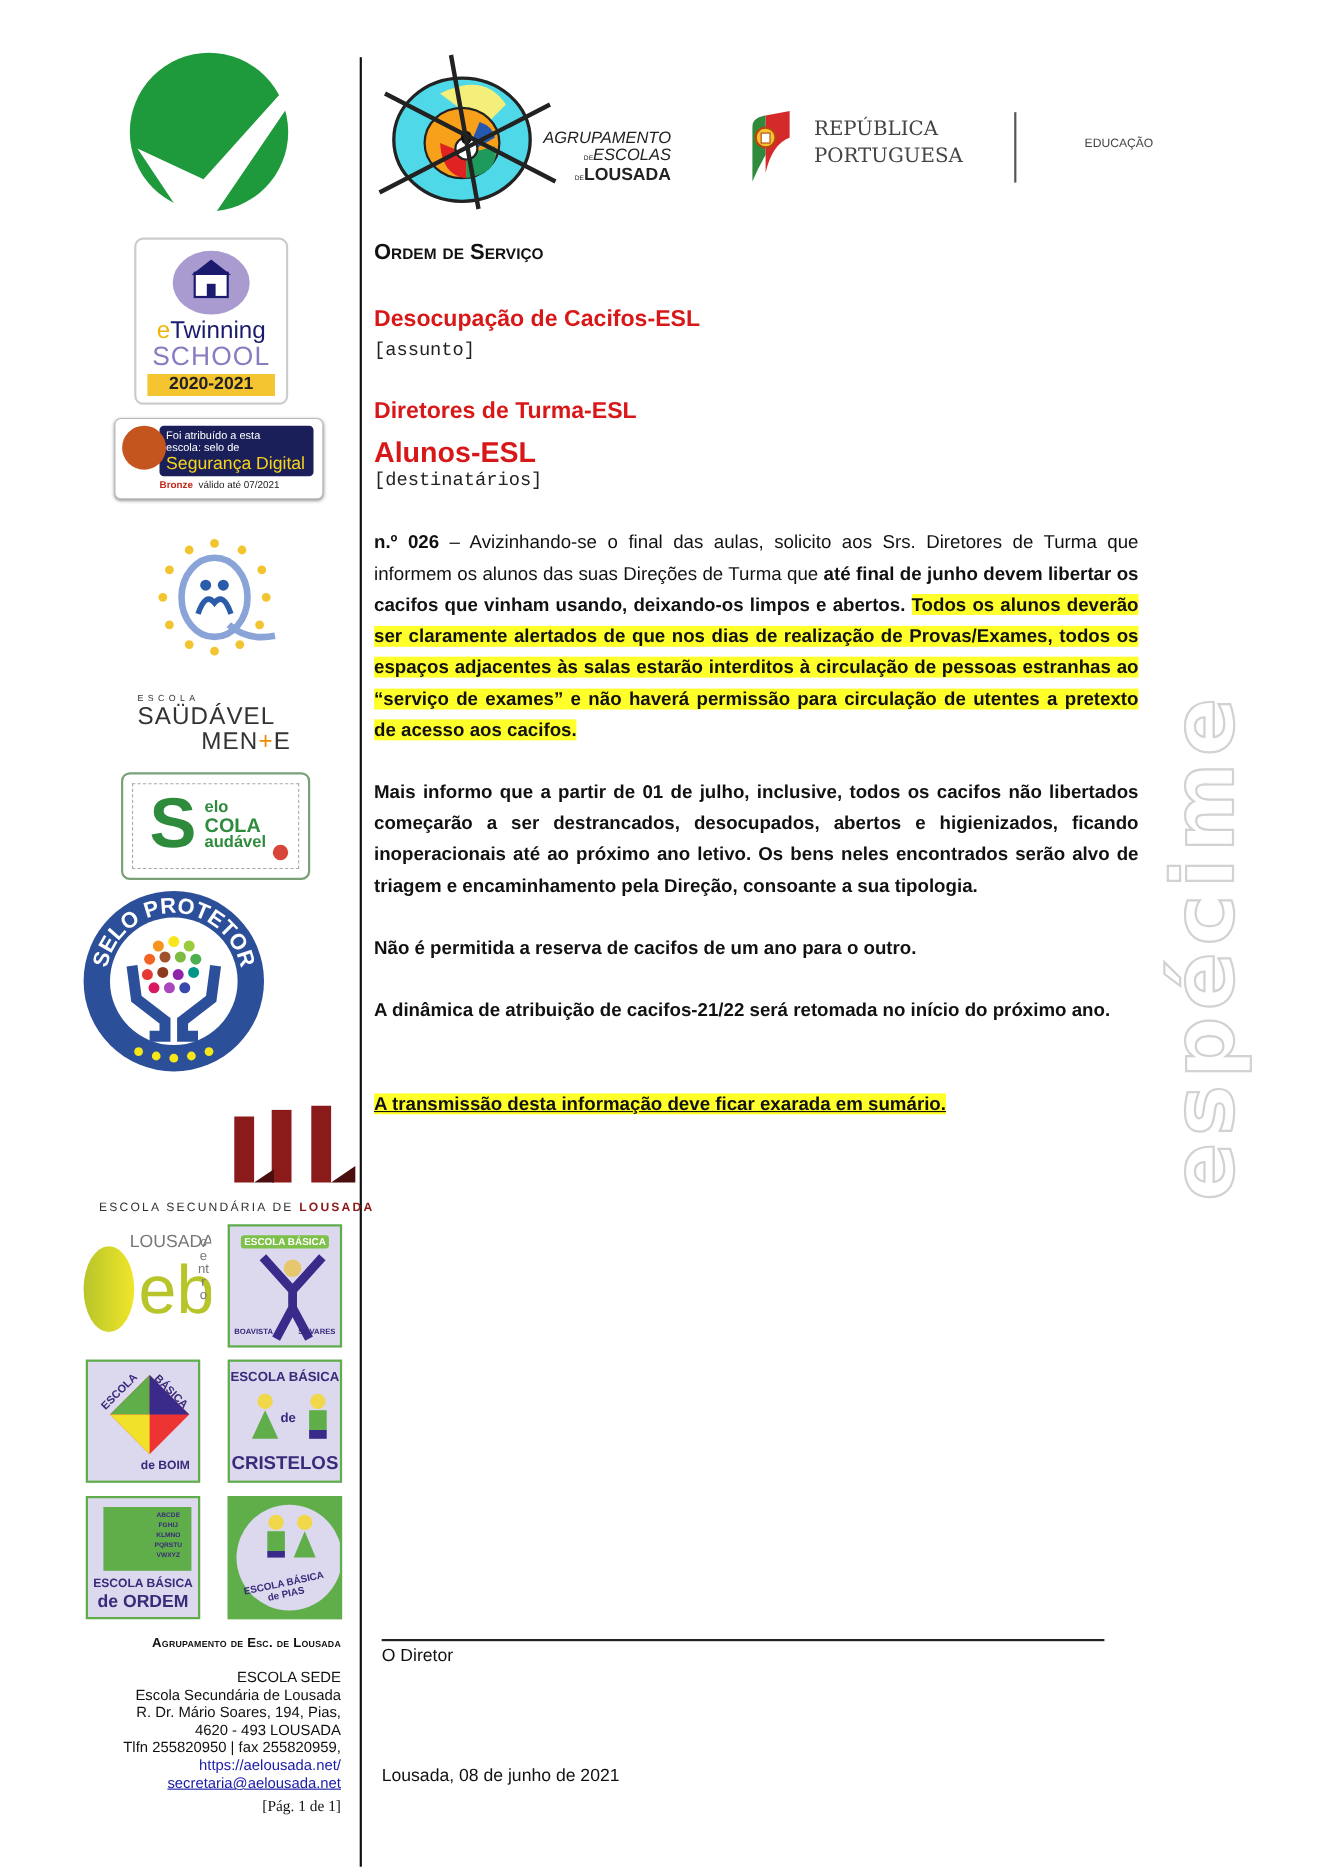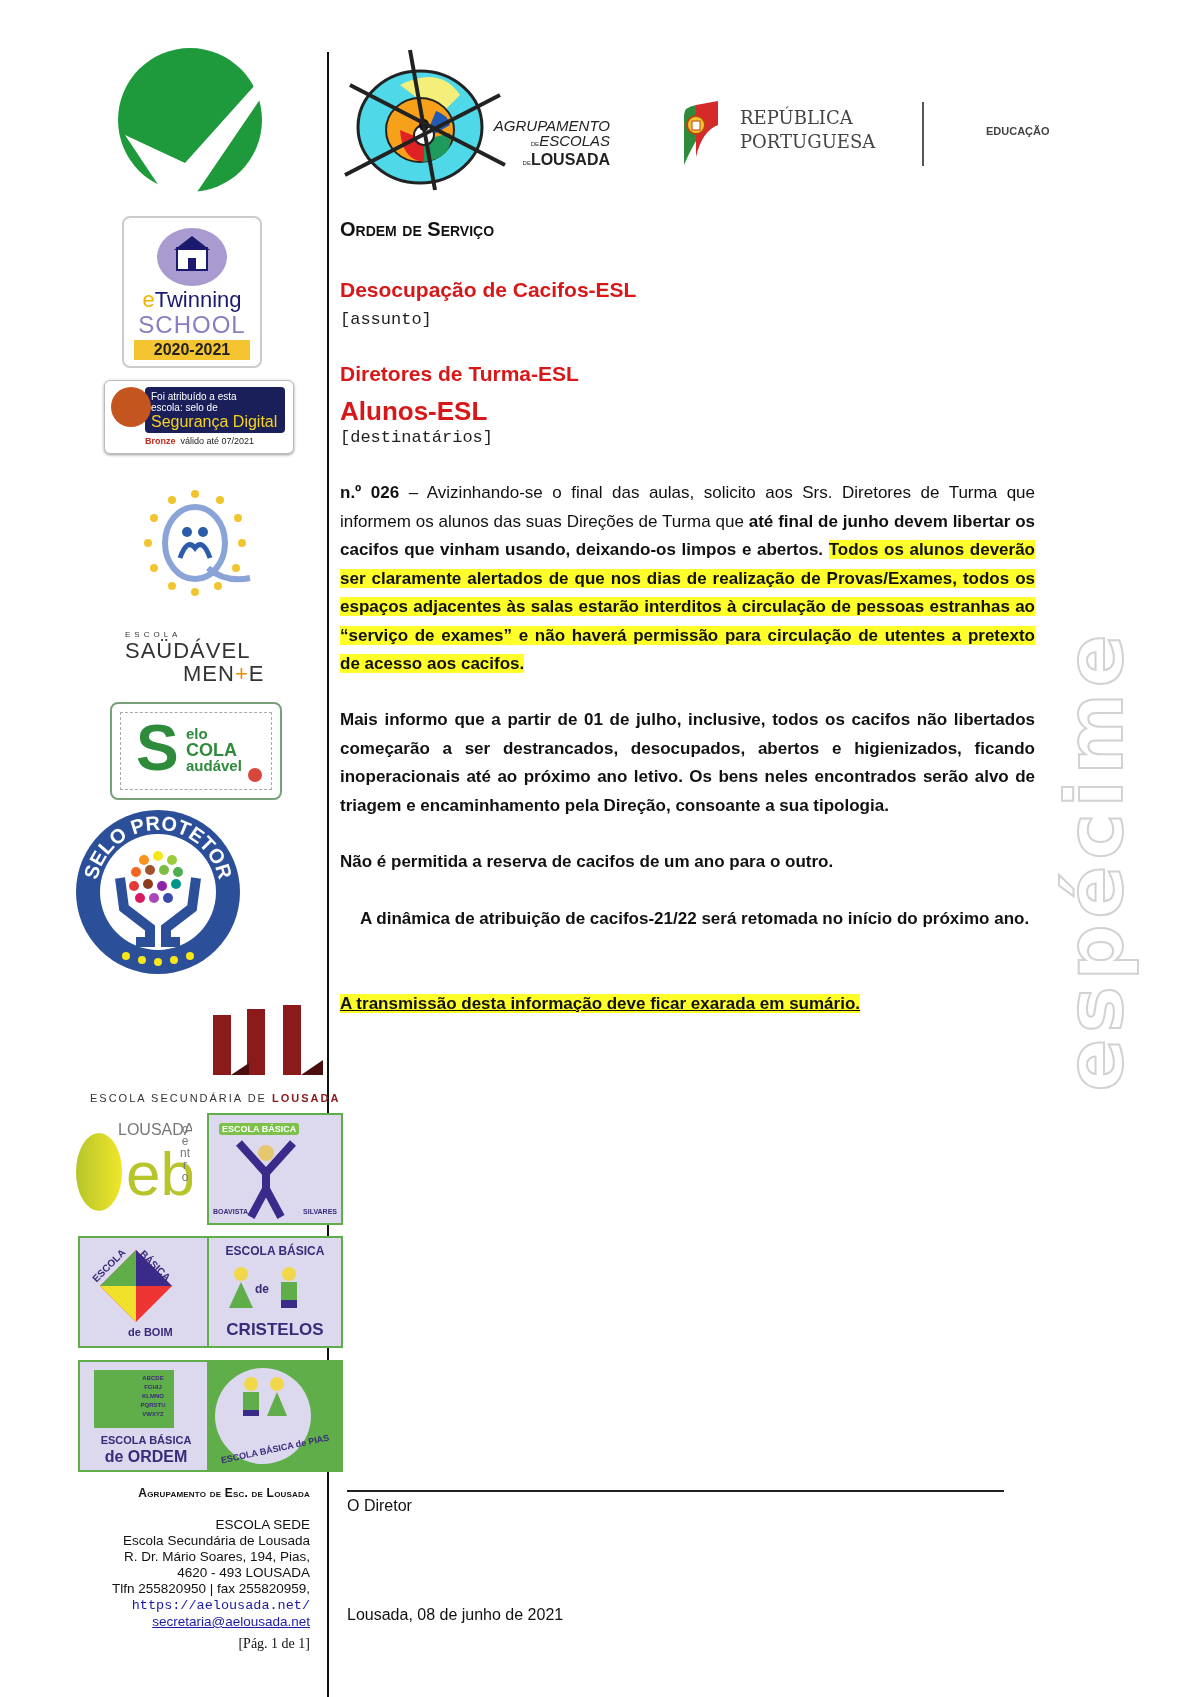--- a/index.html
+++ b/index.html
@@ -34,63 +34,63 @@
   .selo-escola .S { position:absolute; left:24px; top:12px; font-size:64px; font-weight:bold; color:#2e8b3c; line-height:64px; }
   .selo-escola .t { position:absolute; left:74px; top:22px; font-weight:bold; color:#2e8b3c; font-size:15px; line-height:16px; }
   .selo-escola .t .big { font-size:18px; }
   .selo-escola .monkey { position:absolute; right:18px; bottom:16px; width:14px; height:14px; border-radius:50%; background:#d8453a; }
 
   .selo-protetor { left:74px; top:808px; width:168px; height:168px; }
   .esl-logo { left:205px; top:1005px; width:120px; height:80px; }
   .esl-caption { left:90px; top:1092px; font-size:11px; letter-spacing:2px; color:#333; white-space:nowrap; }
   .esl-caption b { color:#8b1a1a; }
 
-  .school-tile { position:absolute; width:136px; height:112px; box-sizing:border-box; border:2px solid #5fae4a; background:#dcd8ee; font-weight:bold; color:#3a2a7a; text-align:center; overflow:hidden; }
+  .school-tile { position:absolute; width:104px; height:112px; box-sizing:border-box; border:2px solid #5fae4a; background:#dcd8ee; font-weight:bold; color:#3a2a7a; text-align:center; overflow:hidden; }
   .tile-centro { left:74px; top:1113px; width:118px; border:none; background:#fff; }
   .tile-centro .ring { position:absolute; left:2px; top:20px; width:46px; height:78px; border-radius:50%; background:linear-gradient(90deg,#b7c52a,#f0e62a); }
   .tile-centro .lous { position:absolute; left:44px; top:8px; font-size:16px; color:#777; font-weight:normal; }
   .tile-centro .eb { position:absolute; left:52px; top:26px; font-size:62px; color:#b7c52a; font-weight:normal; line-height:70px; }
   .tile-centro .centro { position:absolute; right:2px; top:10px; font-size:12px; color:#777; font-weight:normal; width:10px; line-height:12px; word-break:break-all; }
   .tile-boavista { left:207px; top:1113px; }
   .tile-boim { left:78px; top:1236px; }
   .tile-cristelos { left:207px; top:1236px; }
   .tile-ordem { left:78px; top:1360px; }
   .tile-pias { left:207px; top:1360px; background:#5fae4a; }
   .tile-pias .circle { position:absolute; left:6px; top:6px; width:96px; height:96px; border-radius:50%; background:#dcd8ee; }
 
   .addr-block { left:80px; top:1485px; width:230px; text-align:right; font-size:13.5px; line-height:16px; color:#111; }
   .addr-block .agr { font-size:12px; font-weight:bold; font-variant:small-caps; letter-spacing:0.2px; margin-bottom:16px; }
   .addr-block a { color:#1a1aa8; text-decoration:underline; }
-  .addr-block .link1 { text-decoration:none;font-family:Liberation Mono, monospace; }
+  .addr-block .link1 { text-decoration:none; }
   .addr-block .page { font-family:"Liberation Serif", serif; font-size:14px; margin-top:6px; }
 
   
   .agr-logo { left:340px; top:45px; width:270px; height:150px; }
   .agr-text { left:480px; top:118px; text-align:right; font-style:italic; color:#222; font-size:15px; line-height:15px; width:130px; }
   .agr-text .big { font-style:normal; font-weight:bold; font-size:16px; }
   .agr-text .sm { font-size:6px; font-style:normal; }
   .rp-flag { left:682px; top:101px; width:36px; height:64px; }
   .rp-text { left:740px; top:106px; font-family:"DejaVu Serif", serif; font-size:18px; line-height:24px; color:#444; }
   .rp-sep { left:922px; top:102px; width:2px; height:64px; background:#555; }
-  .rp-edu { left:947px; top:125px; font-size:11px; font-weight:bold; color:#444;padding-left:39px; }
+  .rp-edu { left:947px; top:125px; font-size:11px; font-weight:normal; color:#444;padding-left:39px; }
 
   
   .main { left:340px; width:695px; font-family:"Liberation Sans", sans-serif; }
   .title { top:218px; font-size:20px; font-weight:bold; font-variant:small-caps; color:#111; }
   .subj { top:278px; font-size:21px; font-weight:bold; color:#d81818; }
   .tag { font-size:17px; color:#222;font-family:Liberation Mono, monospace; }
   .tag1 { top:310px; }
   .dest1 { top:362px; font-size:21px; font-weight:bold; color:#d81818; }
   .dest2 { top:396px; font-size:26px; font-weight:bold; color:#d81818; }
   .tag2 { top:428px; }
   .para { font-size:17px; line-height:28.5px; text-align:justify; color:#111; }
   .p1 { top:479px; }
   .p2 { top:706px; font-weight:bold; }
   .p3 { top:848px; font-weight:bold; }
-  .p4 { top:905px; font-weight:bold;margin-left:20px; }
+  .p4 { top:905px; font-weight:bold; }
   .p5 { top:990px; font-weight:bold; }
   .hl { background:#ffff2a; }
   .hl-u { background:#ffff2a; text-decoration:underline; }
   .b { font-weight:bold; }
 
   .sig-line { left:347px; top:1490px; width:657px; height:2px; background:#222; }
   .sig-label { left:347px; top:1497px; font-size:16px; }
   .date-line { left:347px; top:1606px; font-size:16px; }
 
   .watermark { left:1065px; top:600px; width:60px; height:520px; }

